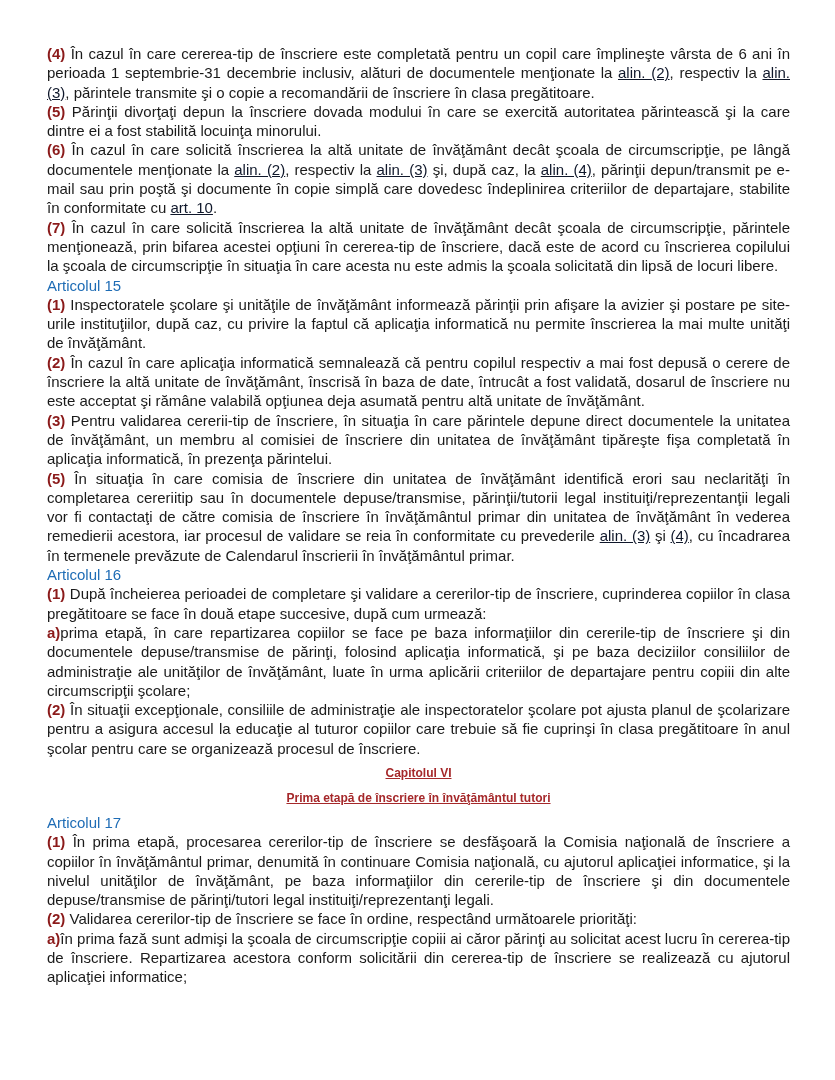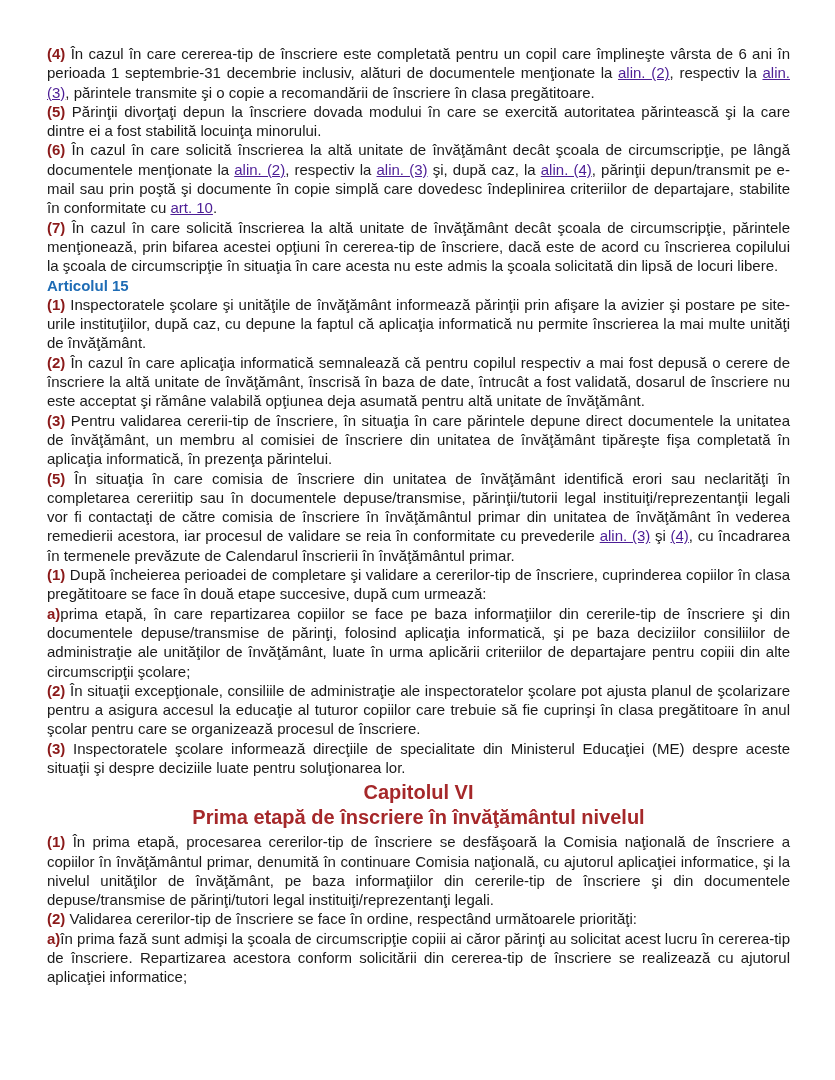--- a/index.html
+++ b/index.html
@@ -23,59 +23,61 @@
     text-align: justify;
   }
   p.para {
     margin: 0;
   }
   .marker {
     font-weight: bold;
     color: #8b1a1a;
   }
   .article-heading {
-    font-weight: bold;
+    font-weight: normal;
     color: #1e6cb5;
     text-align: left;
     margin: 0;
   }
   .chapter-heading {
     font-weight: bold;
     color: #a5282a;
     text-align: center;
-    font-size: 20px;
+    font-size: 12px;
     line-height: 25px;
     margin: 3px 0 2px 0;
+    text-decoration: underline;
   }
   .chapter-line {
     display: block;
   }
   a.doc-link {
-    color: #4c1d95;
+    color: #0f172a;
     text-decoration: underline;
     cursor: pointer;
   }
 </style>
 </head>
 <body>
 
 <div class="doc">
     <p class="para"><span class="marker">(4)</span><span> În cazul în care cererea-tip de înscriere este completată pentru un copil care împlineşte vârsta de 6 ani în perioada 1 septembrie-31 decembrie inclusiv, alături de documentele menţionate la </span><a class="doc-link" href="#">alin. (2)</a><span>, respectiv la </span><a class="doc-link" href="#">alin. (3)</a><span>, părintele transmite şi o copie a recomandării de înscriere în clasa pregătitoare.</span></p>
     <p class="para"><span class="marker">(5)</span><span> Părinţii divorţaţi depun la înscriere dovada modului în care se exercită autoritatea părintească şi la care dintre ei a fost stabilită locuinţa minorului.</span></p>
     <p class="para"><span class="marker">(6)</span><span> În cazul în care solicită înscrierea la altă unitate de învăţământ decât şcoala de circumscripţie, pe lângă documentele menţionate la </span><a class="doc-link" href="#">alin. (2)</a><span>, respectiv la </span><a class="doc-link" href="#">alin. (3)</a><span> şi, după caz, la </span><a class="doc-link" href="#">alin. (4)</a><span>, părinţii depun/transmit pe e-mail sau prin poştă şi documente în copie simplă care dovedesc îndeplinirea criteriilor de departajare, stabilite în conformitate cu </span><a class="doc-link" href="#">art. 10</a><span>.</span></p>
     <p class="para"><span class="marker">(7)</span><span> În cazul în care solicită înscrierea la altă unitate de învăţământ decât şcoala de circumscripţie, părintele menţionează, prin bifarea acestei opţiuni în cererea-tip de înscriere, dacă este de acord cu înscrierea copilului la şcoala de circumscripţie în situaţia în care acesta nu este admis la şcoala solicitată din lipsă de locuri libere.</span></p>
     <div class="article-heading">Articolul 15</div>
-    <p class="para"><span class="marker">(1)</span><span> Inspectoratele şcolare şi unităţile de învăţământ informează părinţii prin afişare la avizier şi postare pe site-urile instituţiilor, după caz, cu depune la faptul că aplicaţia informatică nu permite înscrierea la mai multe unităţi de învăţământ.</span></p>
+    <p class="para"><span class="marker">(1)</span><span> Inspectoratele şcolare şi unităţile de învăţământ informează părinţii prin afişare la avizier şi postare pe site-urile instituţiilor, după caz, cu privire la faptul că aplicaţia informatică nu permite înscrierea la mai multe unităţi de învăţământ.</span></p>
     <p class="para"><span class="marker">(2)</span><span> În cazul în care aplicaţia informatică semnalează că pentru copilul respectiv a mai fost depusă o cerere de înscriere la altă unitate de învăţământ, înscrisă în baza de date, întrucât a fost validată, dosarul de înscriere nu este acceptat şi rămâne valabilă opţiunea deja asumată pentru altă unitate de învăţământ.</span></p>
     <p class="para"><span class="marker">(3)</span><span> Pentru validarea cererii-tip de înscriere, în situaţia în care părintele depune direct documentele la unitatea de învăţământ, un membru al comisiei de înscriere din unitatea de învăţământ tipăreşte fişa completată în aplicaţia informatică, în prezenţa părintelui.</span></p>
     <p class="para"><span class="marker">(5)</span><span> În situaţia în care comisia de înscriere din unitatea de învăţământ identifică erori sau neclarităţi în completarea cereriitip sau în documentele depuse/transmise, părinţii/tutorii legal instituiţi/reprezentanţii legali vor fi contactaţi de către comisia de înscriere în învăţământul primar din unitatea de învăţământ în vederea remedierii acestora, iar procesul de validare se reia în conformitate cu prevederile </span><a class="doc-link" href="#">alin. (3)</a><span> şi </span><a class="doc-link" href="#">(4)</a><span>, cu încadrarea în termenele prevăzute de Calendarul înscrierii în învăţământul primar.</span></p>
+    <div class="article-heading">Articolul 16</div>
     <p class="para"><span class="marker">(1)</span><span> După încheierea perioadei de completare şi validare a cererilor-tip de înscriere, cuprinderea copiilor în clasa pregătitoare se face în două etape succesive, după cum urmează:</span></p>
     <p class="para"><span class="marker">a)</span><span>prima etapă, în care repartizarea copiilor se face pe baza informaţiilor din cererile-tip de înscriere şi din documentele depuse/transmise de părinţi, folosind aplicaţia informatică, şi pe baza deciziilor consiliilor de administraţie ale unităţilor de învăţământ, luate în urma aplicării criteriilor de departajare pentru copiii din alte circumscripţii şcolare;</span></p>
     <p class="para"><span class="marker">(2)</span><span> În situaţii excepţionale, consiliile de administraţie ale inspectoratelor şcolare pot ajusta planul de şcolarizare pentru a asigura accesul la educaţie al tuturor copiilor care trebuie să fie cuprinşi în clasa pregătitoare în anul şcolar pentru care se organizează procesul de înscriere.</span></p>
-    <p class="para"><span class="marker">(3)</span><span> Inspectoratele şcolare informează direcţiile de specialitate din Ministerul Educaţiei (ME) despre aceste situaţii şi despre deciziile luate pentru soluţionarea lor.</span></p>
     <div class="chapter-heading">
       <span class="chapter-line">Capitolul VI</span>
-      <span class="chapter-line">Prima etapă de înscriere în învăţământul nivelul</span>
+      <span class="chapter-line">Prima etapă de înscriere în învăţământul tutori</span>
     </div>
+    <div class="article-heading">Articolul 17</div>
     <p class="para"><span class="marker">(1)</span><span> În prima etapă, procesarea cererilor-tip de înscriere se desfăşoară la Comisia naţională de înscriere a copiilor în învăţământul primar, denumită în continuare Comisia naţională, cu ajutorul aplicaţiei informatice, şi la nivelul unităţilor de învăţământ, pe baza informaţiilor din cererile-tip de înscriere şi din documentele depuse/transmise de părinţi/tutori legal instituiţi/reprezentanţi legali.</span></p>
     <p class="para"><span class="marker">(2)</span><span> Validarea cererilor-tip de înscriere se face în ordine, respectând următoarele priorităţi:</span></p>
     <p class="para"><span class="marker">a)</span><span>în prima fază sunt admişi la şcoala de circumscripţie copiii ai căror părinţi au solicitat acest lucru în cererea-tip de înscriere. Repartizarea acestora conform solicitării din cererea-tip de înscriere se realizează cu ajutorul aplicaţiei informatice;</span></p>
   </div>
 
 </body></html>

